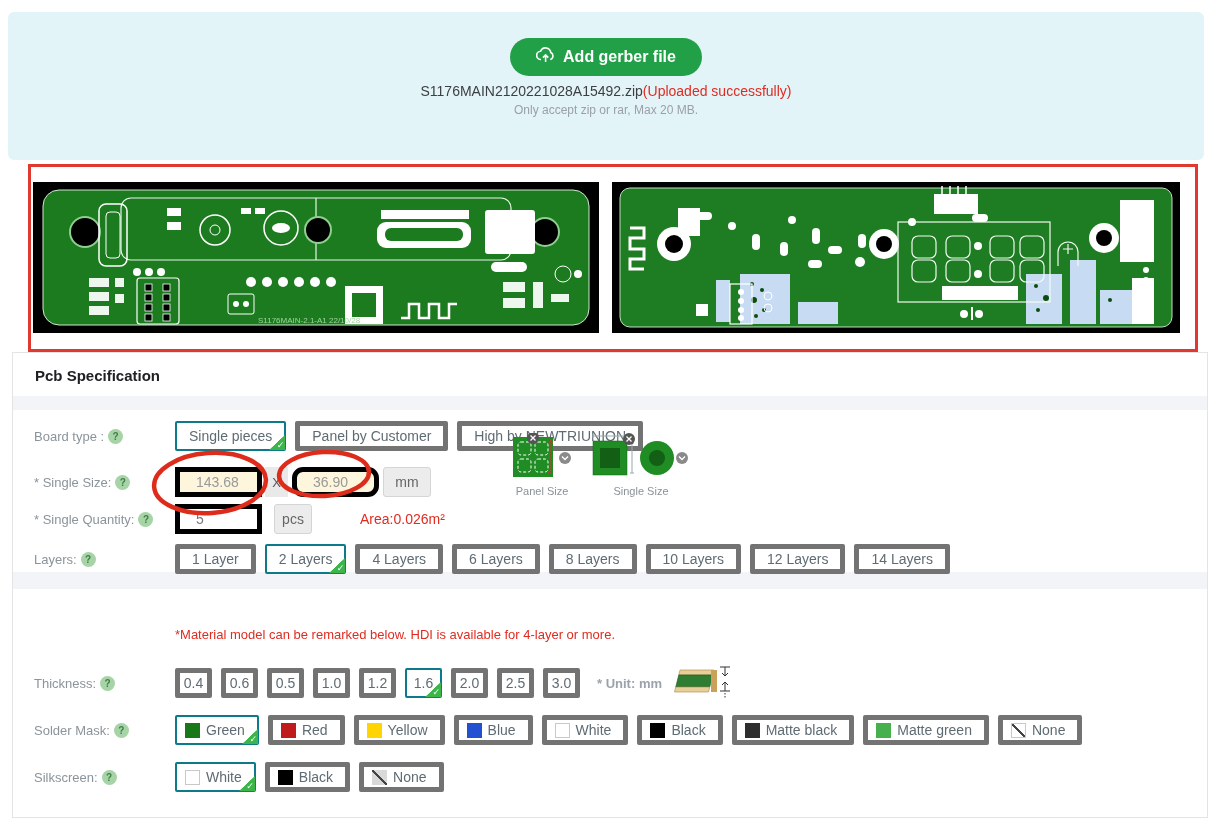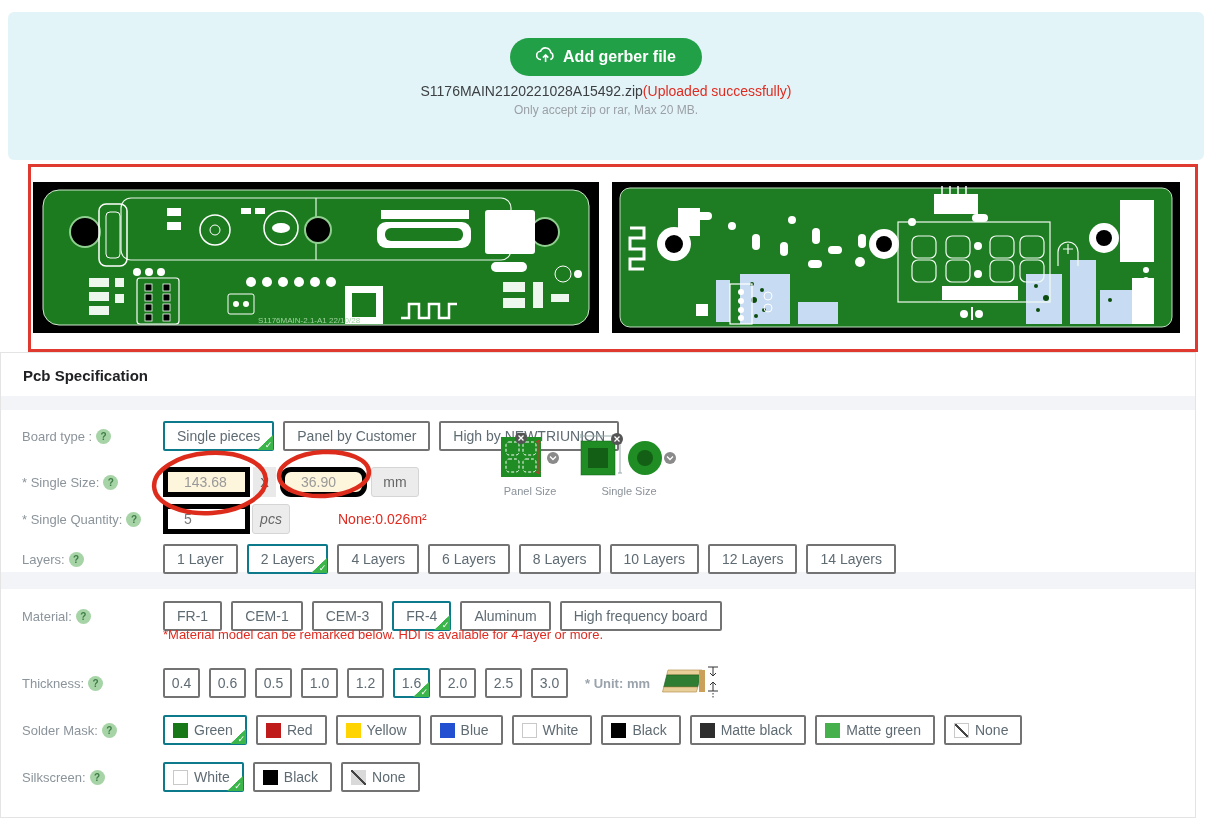--- a/index.html
+++ b/index.html
@@ -18,56 +18,56 @@
 
   
   .red-rect { position:absolute; left:28px; top:164px; width:1170px; height:188px;
     border:3px solid #e0392f; pointer-events:none; z-index:5; }
   .pcb-img { position:absolute; top:182px; height:151px; background:#000; }
   .pcb-top { left:33px; width:480px; }
   .pcb-bottom { left:612px; width:568px; }
   .pcb-img svg { display:block; }
 
   
-  .spec-panel { position:absolute; left:0; top:352px; width:1196px; height:466px;
+  .spec-panel { position:absolute; left:12px; top:352px; width:1196px; height:466px;
     border:1px solid #e4e4e4; background:#fff; }
   .spec-title { position:absolute; left:22px; top:14px; font-size:15px; font-weight:bold; color:#202124; }
   .band { position:absolute; left:0; right:0; background:#f2f4f7; }
   .band1 { top:43px; height:14px; }
   .band2 { top:219px; height:17px; }
 
   .row { position:absolute; left:21px; display:flex; align-items:center; height:46px; }
   .row-board { top:60px; } .row-size { top:106px; } .row-qty { top:143px;justify-content:space-between; }
   .row-layers { top:183px; } .row-material { top:240px; } .row-thickness { top:307px; }
   .row-solder { top:354px; } .row-silk { top:401px; }
   .lbl { width:141px; font-size:13px; color:#8b949b; display:flex; align-items:center; flex:none; }
   .q { display:inline-block; width:15px; height:15px; margin-left:4px; border-radius:50%;
     background:#a6d4a6; color:#3f7d46; font-size:10px; font-weight:bold; text-align:center;
     line-height:15px; cursor:pointer; flex:none; }
   .q::after { content:"?"; }
 
   .opt { position:relative; height:30px; display:inline-flex; align-items:center;
-    padding:0 12px; margin-right:9px; background:#fff; border:2px solid #737373;
+    padding:0 12px; margin-right:9px; background:#fff; border:5px solid #737373;
     border-radius:2px; font-size:14px; color:#5f6b73; cursor:pointer;
     font-family:"Liberation Sans", sans-serif; }
   .opt.sel { border:2px solid #0c7a8a; }
   .opt.sel::after { content:"✓"; position:absolute; right:-1px; bottom:-1px; width:15px; height:15px;
     line-height:20px; font-size:9px; color:#fff; text-align:right; padding-right:1px;
     background:linear-gradient(to top left,#3cb54a 49%,transparent 51%); }
   .opt.num { width:37px; padding:0; justify-content:center; }
 
   .size-input { width:87px; height:30px; background:#fdf6dd; border:5px solid #000000; color:#999;
     font-size:14px; padding:0 16px; font-family:"Liberation Sans", sans-serif; }
   .qty-input { background:#fff; color:#777; }
   .x-box { width:23px; height:30px; margin-left:3px; background:#e9e9e9; color:#555; font-size:13px;
     display:inline-flex; align-items:center; justify-content:center; flex:none; }
   .unit-box { min-width:48px; height:30px; margin-left:4px; background:#ececec; border:1px solid #d5d5d5;
     border-radius:3px; color:#666; font-size:14px; display:inline-flex; align-items:center;
     justify-content:center; cursor:pointer; }
-  .pcs-box { min-width:38px; margin-left:2px;font-style:italic; }
+  .pcs-box { min-width:38px; margin-left:12px; }
   .area-note { margin-left:48px; font-size:14px; color:#e02b20; }
   .mat-note { position:absolute; left:162px; top:274px; font-size:13px; color:#e02b20; }
   .unit-note { margin-left:8px; font-size:13px; color:#9aa3ab;font-weight:bold; }
 
   .sw { width:15px; height:15px; margin-right:6px; flex:none; }
   .sw-border { border:1px solid #c9c9c9; }
   .sw-slash { background-image:linear-gradient(45deg,transparent 44%,#444 44%,#444 54%,transparent 54%); }
   .opt .sw { margin-left:-4px; }
 
   
@@ -321,50 +321,38 @@
     </div>
   </div>
 
   <div class="row row-qty">
     <span class="lbl">
       <span>* Single Quantity:</span>
       <span class="q"></span>
     </span>
     <input class="size-input qty-input" value="5" style="">
     <span class="unit-box pcs-box">pcs</span>
-    <span class="area-note">None:0.026m²</span>
+    <span class="area-note">Area:0.026m²</span>
   </div>
 
   <div class="row row-layers">
     <span class="lbl">
       <span>Layers:</span>
       <span class="q"></span>
     </span>
     <button class="opt">1 Layer</button>
     <button class="opt sel">2 Layers</button>
     <button class="opt">4 Layers</button>
     <button class="opt">6 Layers</button>
     <button class="opt">8 Layers</button>
     <button class="opt">10 Layers</button>
     <button class="opt">12 Layers</button>
     <button class="opt">14 Layers</button>
   </div>
 
-  <div class="row row-material">
-    <span class="lbl">
-      <span>Material:</span>
-      <span class="q"></span>
-    </span>
-    <button class="opt">FR-1</button>
-    <button class="opt">CEM-1</button>
-    <button class="opt">CEM-3</button>
-    <button class="opt sel">FR-4</button>
-    <button class="opt">Aluminum</button>
-    <button class="opt">High frequency board</button>
-  </div>
   <div class="mat-note">*Material model can be remarked below. HDI is available for 4-layer or more.</div>
 
   <div class="row row-thickness">
     <span class="lbl">
       <span>Thickness:</span>
       <span class="q"></span>
     </span>
     <button class="opt num">0.4</button>
     <button class="opt num">0.6</button>
     <button class="opt num">0.5</button>

